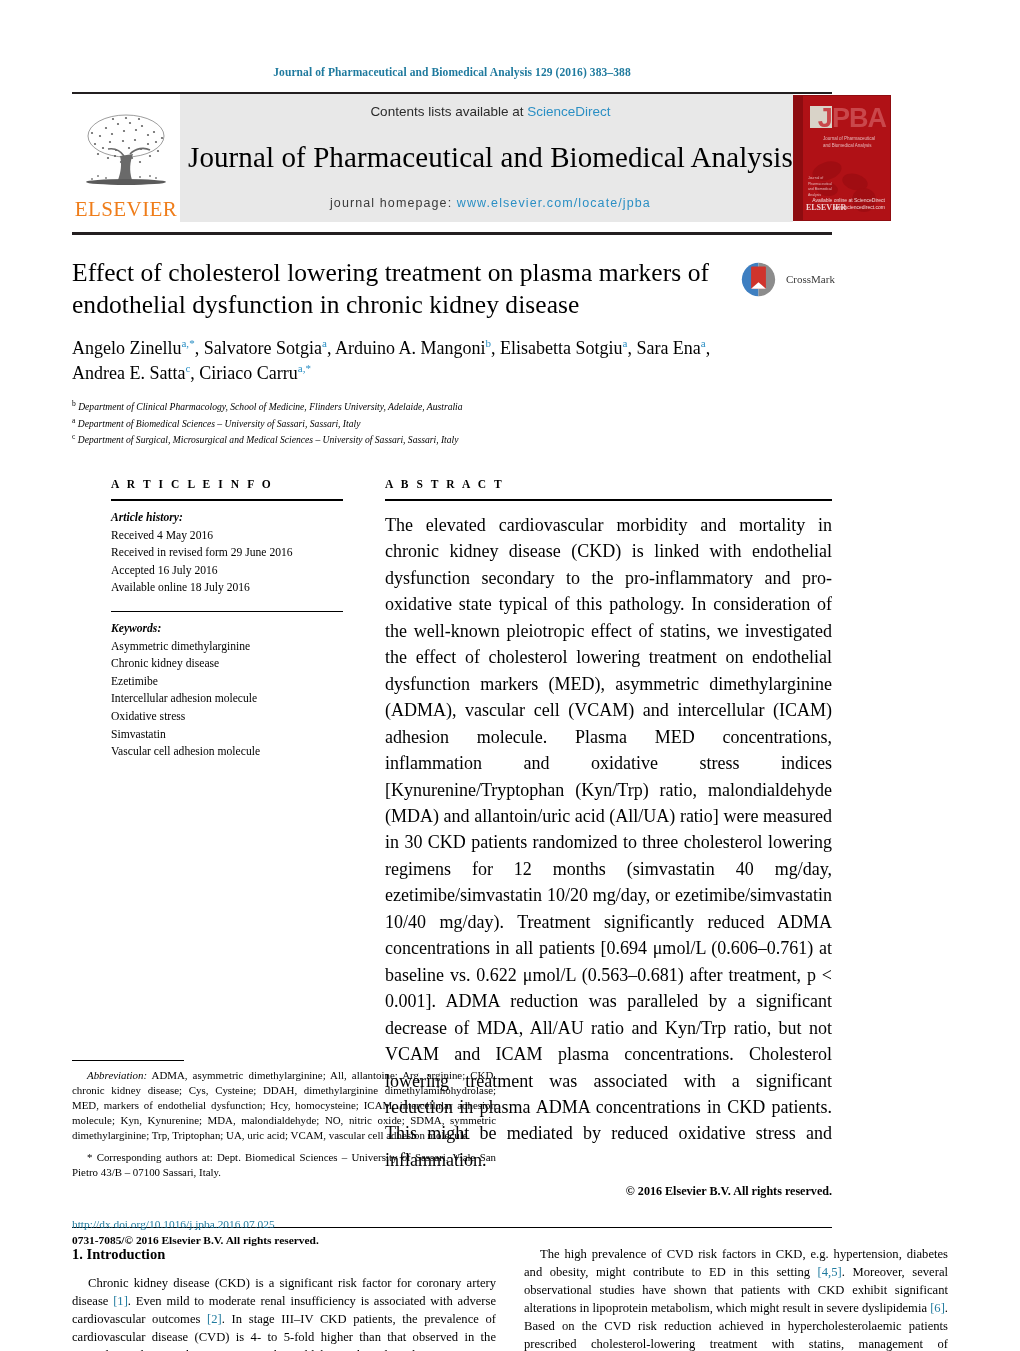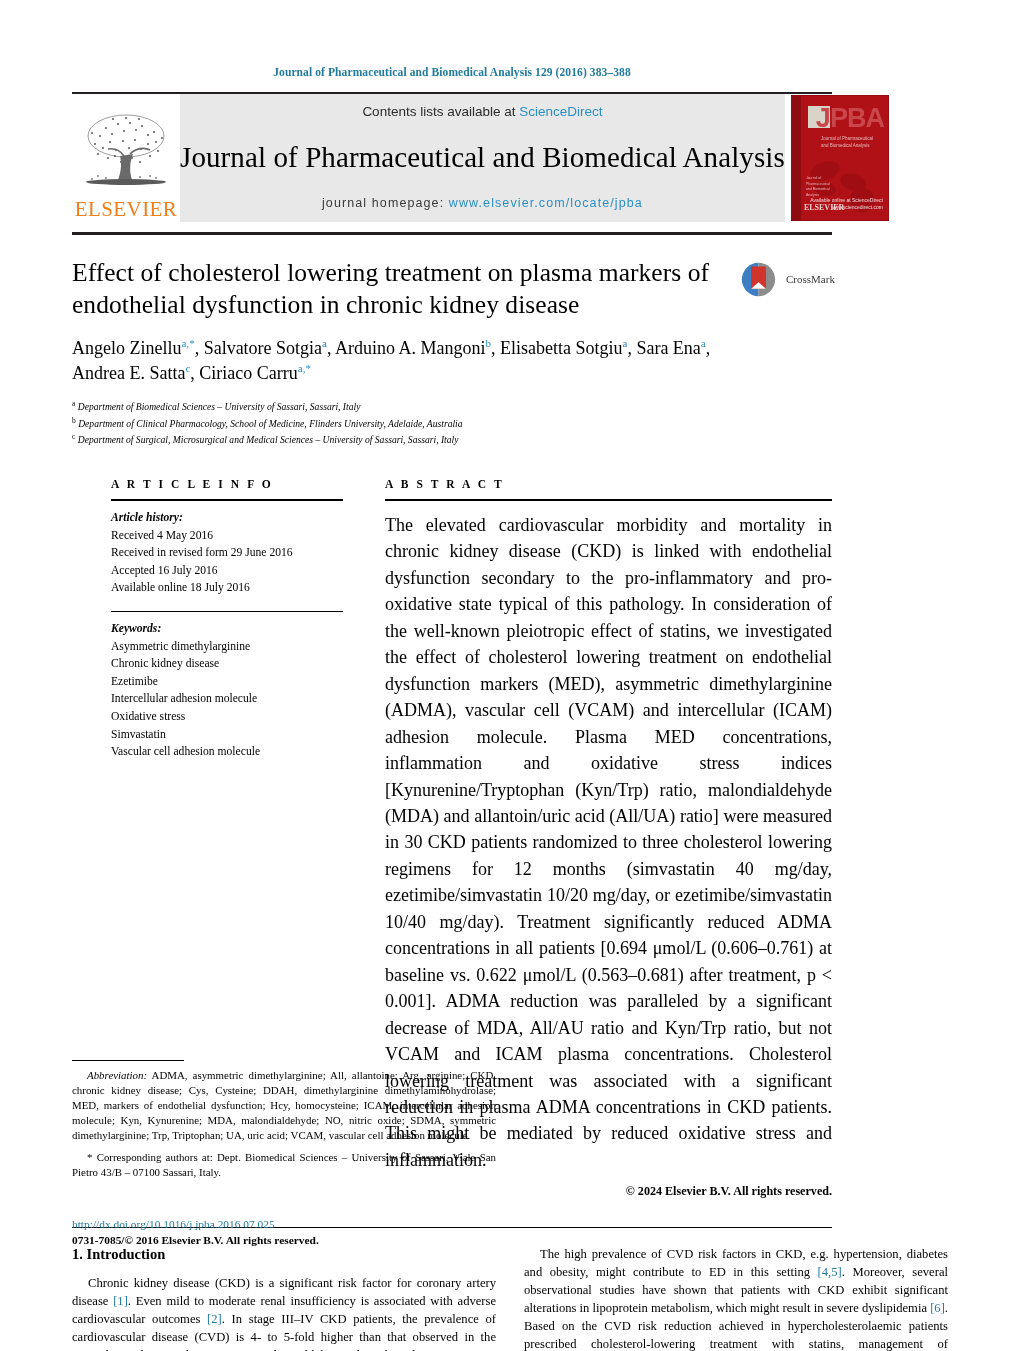--- a/index.html
+++ b/index.html
@@ -58,21 +58,21 @@
     line-height: 1;
     margin-top: 1px;
   }
   .masthead-center {
     flex: 1 1 auto;
     background: #e8e8e8;
     display: flex;
     flex-direction: column;
     align-items: center;
     justify-content: space-between;
-    padding: 10px 0 12px 0;
+    padding: 10px 0 12px 8px;
   }
   .contents-line {
     font-family: "Liberation Sans", sans-serif;
     font-size: 13.5px;
     color: #2b2b2b;
   }
   .contents-line .sd {
     color: #2b8fc4;
   }
   .journal-title {
@@ -88,21 +88,21 @@
     font-size: 12.5px;
     letter-spacing: 1.1px;
     color: #3a3a3a;
   }
   .homepage-line .url { color: #2b8fc4; }
   .cover-block {
     width: 110px;
     flex: 0 0 110px;
     display: flex;
     align-items: center;
-    justify-content: center;
+    justify-content: flex-start;
   }
   .cover {
     width: 96px;
     height: 124px;
     background: #b01116;
     position: relative;
     overflow: hidden;
     border: 1px solid #8f0d11;
   }
   .cover .spine {
@@ -392,22 +392,22 @@
         <path d="M12 30 L20 23 L28 30 Z" fill="#ffffff"></path>
       </svg>
       <span class="cm-text">CrossMark</span>
     </div>
     <h1 class="paper-title">Effect of cholesterol lowering treatment on plasma markers of endothelial dysfunction in chronic kidney disease</h1>
     <div class="authors">
       <div>Angelo Zinellu<sup>a,</sup><sup>*</sup>, Salvatore Sotgia<sup>a</sup>, Arduino A. Mangoni<sup>b</sup>, Elisabetta Sotgiu<sup>a</sup>, Sara Ena<sup>a</sup>,</div>
       <div>Andrea E. Satta<sup>c</sup>, Ciriaco Carru<sup>a,</sup><sup>*</sup></div>
     </div>
     <div class="affils">
+      <div><sup>b</sup> Department of Clinical Pharmacology, School of Medicine, Flinders University, Adelaide, Australia</div>
       <div><sup>a</sup> Department of Biomedical Sciences – University of Sassari, Sassari, Italy</div>
-      <div><sup>b</sup> Department of Clinical Pharmacology, School of Medicine, Flinders University, Adelaide, Australia</div>
       <div><sup>c</sup> Department of Surgical, Microsurgical and Medical Sciences – University of Sassari, Sassari, Italy</div>
     </div>
   </div>
 
   <div class="info-abstract">
 
     <div class="col-info">
       <div class="sec-head">A R T I C L E  I N F O</div>
       <div class="thick-rule"></div>
       <div class="hist-block">
@@ -427,21 +427,21 @@
         <div>Oxidative stress</div>
         <div>Simvastatin</div>
         <div>Vascular cell adhesion molecule</div>
       </div>
     </div>
 
     <div class="col-abs">
       <div class="sec-head">A B S T R A C T</div>
       <div class="thick-rule"></div>
       <div class="abstract-body">The elevated cardiovascular morbidity and mortality in chronic kidney disease (CKD) is linked with endothelial dysfunction secondary to the pro-inflammatory and pro-oxidative state typical of this pathology. In consideration of the well-known pleiotropic effect of statins, we investigated the effect of cholesterol lowering treatment on endothelial dysfunction markers (MED), asymmetric dimethylarginine (ADMA), vascular cell (VCAM) and intercellular (ICAM) adhesion molecule. Plasma MED concentrations, inflammation and oxidative stress indices [Kynurenine/Tryptophan (Kyn/Trp) ratio, malondialdehyde (MDA) and allantoin/uric acid (All/UA) ratio] were measured in 30 CKD patients randomized to three cholesterol lowering regimens for 12 months (simvastatin 40 mg/day, ezetimibe/simvastatin 10/20 mg/day, or ezetimibe/simvastatin 10/40 mg/day). Treatment significantly reduced ADMA concentrations in all patients [0.694 μmol/L (0.606–0.761) at baseline vs. 0.622 μmol/L (0.563–0.681) after treatment, p &lt; 0.001]. ADMA reduction was paralleled by a significant decrease of MDA, All/AU ratio and Kyn/Trp ratio, but not VCAM and ICAM plasma concentrations. Cholesterol lowering treatment was associated with a significant reduction in plasma ADMA concentrations in CKD patients. This might be mediated by reduced oxidative stress and inflammation.</div>
-      <div class="copyright">© 2024 Elsevier B.V. All rights reserved.</div>
+      <div class="copyright">© 2016 Elsevier B.V. All rights reserved.</div>
     </div>
   </div>
 
   <div class="bodyrule"></div>
 
   <div class="body2col">
     <div class="bcol">
       <h2 class="sec-title">1.  Introduction</h2>
       <p class="body">Chronic kidney disease (CKD) is a significant risk factor for coronary artery disease <span class="ref">[1]</span>. Even mild to moderate renal insufficiency is associated with adverse cardiovascular outcomes <span class="ref">[2]</span>. In stage III–IV CKD patients, the prevalence of cardiovascular disease (CVD) is 4- to 5-fold higher than that observed in the general population. This excessive risk could be explained, at least in part, to endothelial dysfunction (ED) and reduced availability of nitric oxide (NO). The latter plays a key role in the initiation and progression of atherosclerosis and might be a potential link between CVD and CKD <span class="ref">[3]</span>.</p>
     </div>

